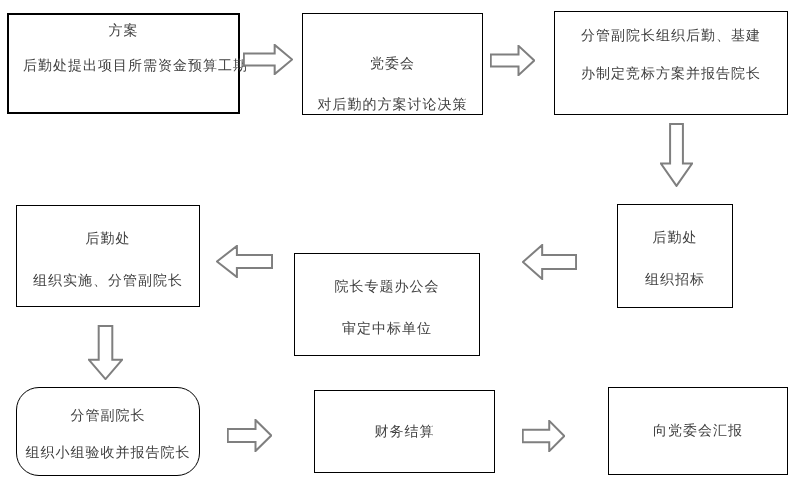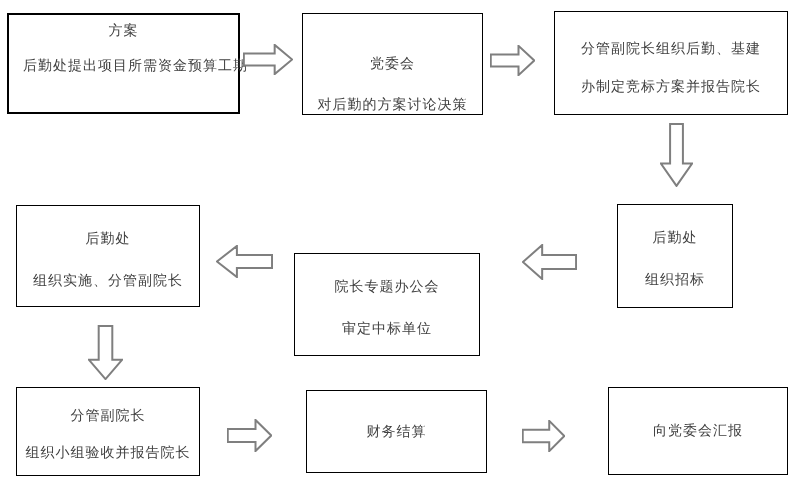--- a/index.html
+++ b/index.html
@@ -28,39 +28,39 @@
 
   
   .b1 { left: 7px;  top: 13px; width: 233px; height: 101px; border-width: 2px; }
   .b1 .node-title { margin-top: 7px; }
   .b1-row { display: flex; width: 100%; justify-content: space-between; margin-top: 17px; padding: 0 14px; box-sizing: border-box; }
   .b1-right { display: flex; flex-direction: row; align-items: center; }
   .b2 { left: 302px; top: 13px; width: 181px; height: 102px; }
   .b2 .node-title { margin-top: 12px; }
   .b2 .node-line { margin-top: 23px; }
   .b3 { left: 554px; top: 11px; width: 234px; height: 104px; justify-content: flex-start; }
-  .b3 .node-line:first-child { margin-top: 28px; }
+  .b3 .node-line:first-child { margin-top: 15px; }
   .b3 .node-line:last-child { margin-top: 20px; }
 
   
   .b4 { left: 617px; top: 204px; width: 116px; height: 104px; }
   .b4 .node-title { margin-top: 29px; }
   .b4 .node-line { margin-top: 24px; }
   .b5 { left: 294px; top: 205px; width: 186px; height: 103px; margin-top: 48px; }
   .b5 .node-title { margin-top: 28px; }
   .b5 .node-line { margin-top: 24px; }
   .b6 { left: 16px;  top: 205px; width: 184px; height: 102px; }
   .b6 .node-title { margin-top: 30px; }
   .b6 .node-line { margin-top: 24px; }
 
   
-  .b7 { left: 16px;  top: 387px; width: 184px; height: 89px; }
+  .b7 { left: 16px;  top: 387px; width: 184px; height: 89px; border-radius: 23px; }
   .b7 .node-title { margin-top: 13px; }
   .b7 .node-line { margin-top: 19px; }
-  .b8 { left: 306px; top: 390px; width: 181px; height: 83px; justify-content: center; align-items: center; }
+  .b8 { left: 314px; top: 390px; width: 181px; height: 83px; justify-content: center; align-items: center; }
   .b9 { left: 608px; top: 387px; width: 180px; height: 88px; justify-content: center; }
 
   .arrow { position: absolute; display: block; }
   .arrow path {
     fill: #ffffff;
     stroke: #7f7f7f;
     stroke-width: 2;
     stroke-linejoin: miter;
     vector-effect: non-scaling-stroke;
   }

